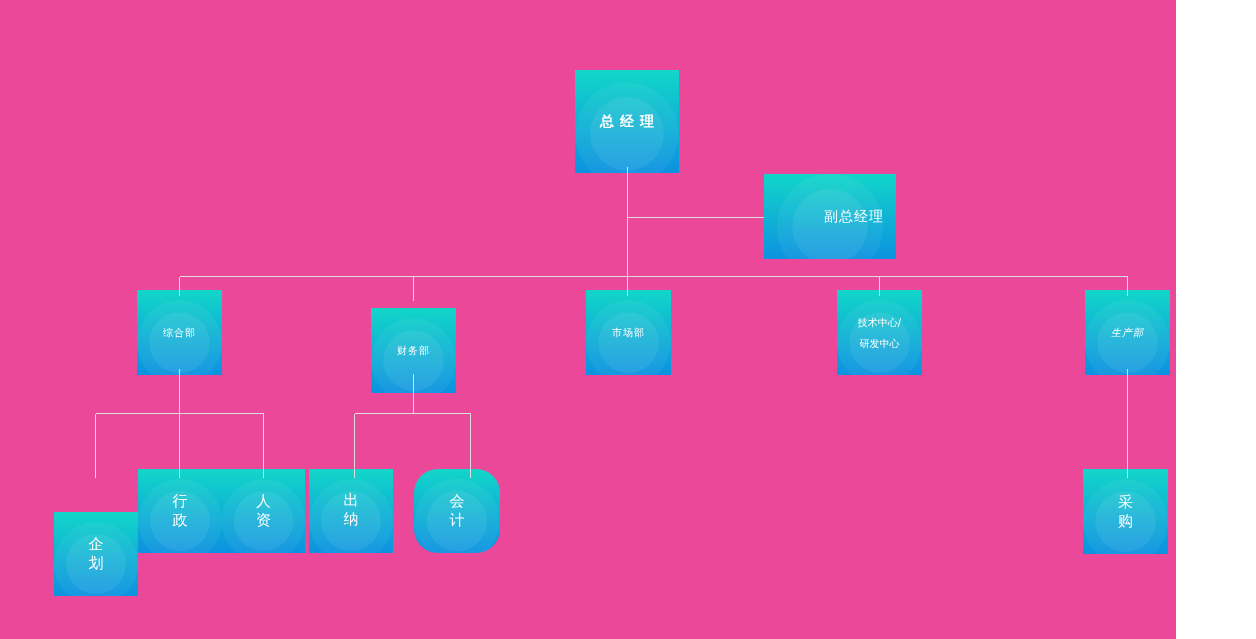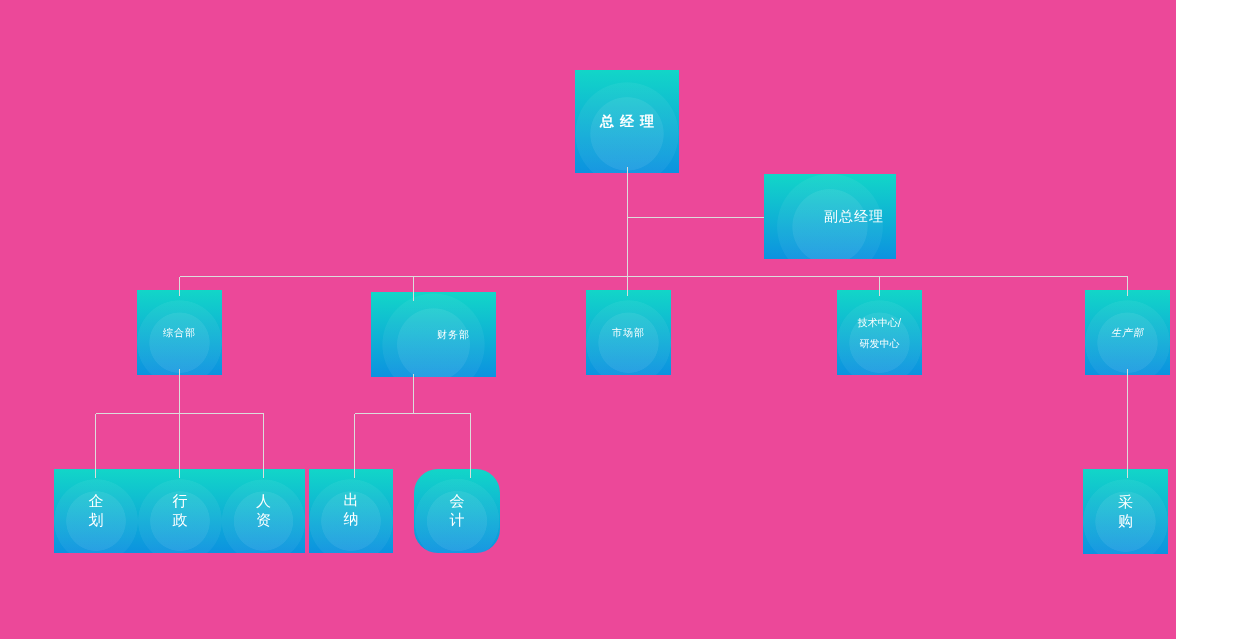--- a/index.html
+++ b/index.html
@@ -31,32 +31,32 @@
   .label{display:block;}
   
   .n-gm      {left:575px;top:70px; width:104px;height:103px;}
   .n-gm .label{font-size:14px;font-weight:bold;letter-spacing:6px;margin-right:-6px;}
   .n-dgm     {left:764px;top:174px;width:85px;height:85px;padding-left:47px;}
   .n-dgm .label{font-size:14px;letter-spacing:1px;margin-right:-1px;}
   
   .n-dept{width:85px;height:85px;}
   .n-dept .label{font-size:10px;letter-spacing:1px;}
   .n-d1{left:137px; top:290px;}
-  .n-d2{left:371px; top:292px;padding-left:40px;}
+  .n-d2{left:371px; top:308px;}
   .n-d3{left:586px; top:290px;}
   .n-d4{left:837px; top:290px;}
   .n-d4 .label{font-size:10px;line-height:21px;letter-spacing:0;}
   .n-d5{left:1085px;top:290px;font-style:italic;}
   
   .n-sub{top:469px;width:84px;height:84px;}
   .n-sub .label{
     font-size:15px;line-height:19px;width:1.1em;
     word-break:break-all;text-align:center;
   }
-  .n-s1{left:54px;}
+  .n-s1{left:54px;margin-top:43px;}
   .n-s2{left:138px;}
   .n-s3{left:222px;width:83px;}
   .n-s4{left:309px;font-family:Liberation Mono, monospace;}
   .n-s5{left:414px;width:86px;border-radius:24px;}
   .n-s6{left:1083px;width:85px;height:85px;}
 </style>
 </head>
 <body>
 
 <div class="canvas">

